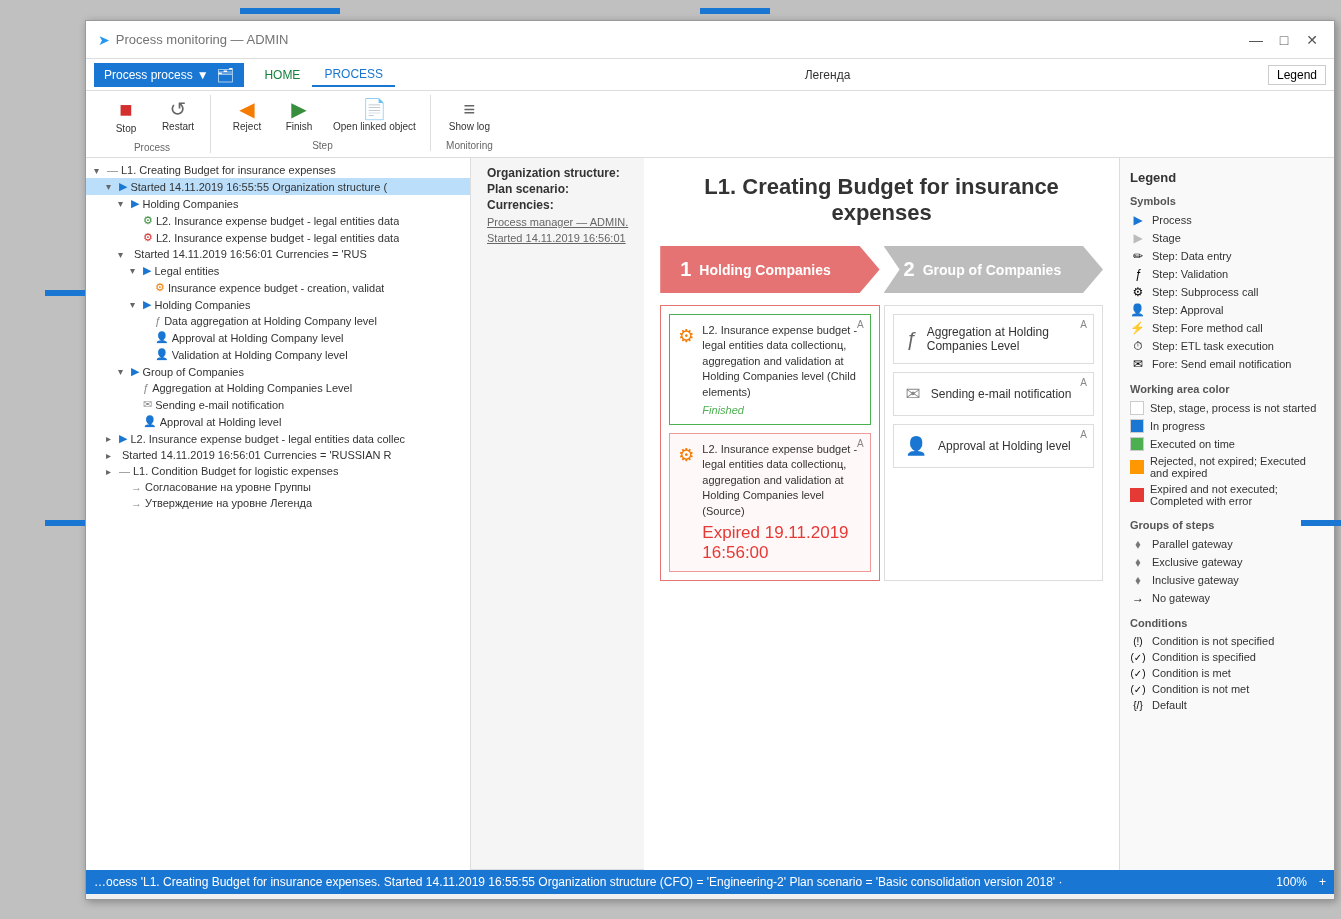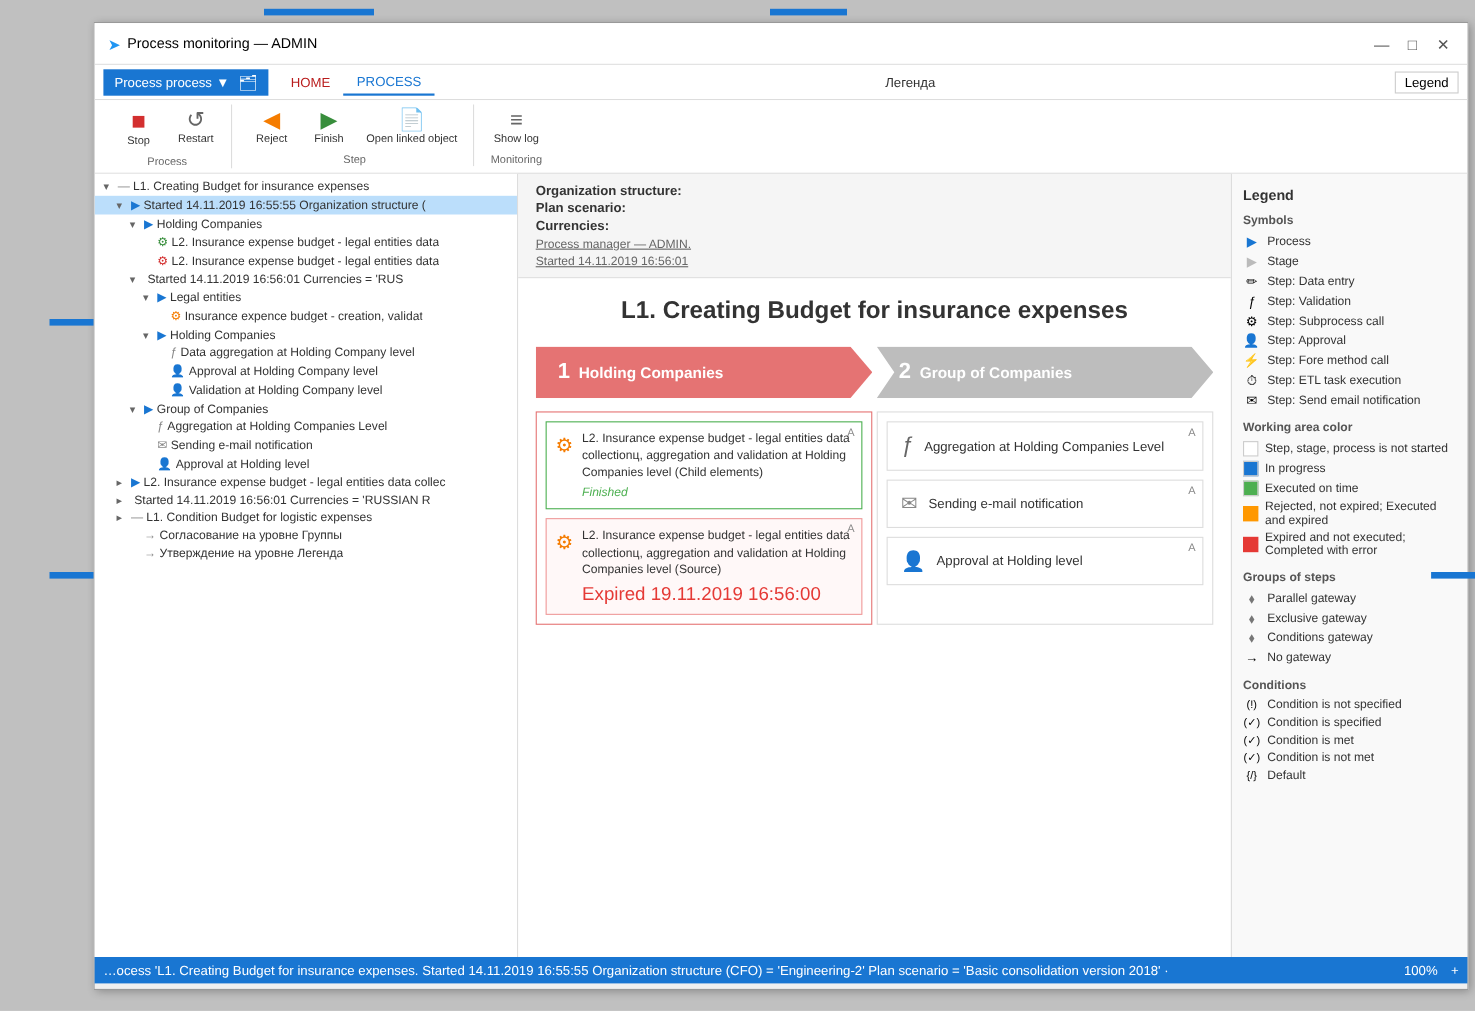--- a/index.html
+++ b/index.html
@@ -2,27 +2,27 @@
 <html><head>
   <meta charset="utf-8">
   <style>
     * { box-sizing: border-box; margin: 0; padding: 0; font-family: 'Segoe UI', Arial, sans-serif; font-size: 12px; }
     body { background: #c0c0c0; width: 1341px; height: 919px; overflow: hidden; position: relative; }
     
     .window { position: absolute; top: 20px; left: 85px; right: 0; bottom: 0; background: #f0f0f0; border: 1px solid #999; box-shadow: 2px 2px 8px rgba(0,0,0,0.3); width: 1250px; height: 880px; }
     
     .title-bar { background: #fff; border-bottom: 1px solid #ddd; display: flex; align-items: center; padding: 8px 12px; height: 38px; }
     .title-bar .app-icon { color: #2196F3; margin-right: 6px; font-size: 14px; }
-    .title-bar-title { font-size: 13px; color: #000000; flex: 1; }
+    .title-bar-title { font-size: 13px; color: #737373; flex: 1; }
     .title-bar-controls { display: flex; gap: 8px; }
     .title-bar-btn { width: 20px; height: 20px; background: none; border: none; cursor: pointer; font-size: 14px; color: #555; display: flex; align-items: center; justify-content: center; }
     
     .menu-bar { background: #fff; border-bottom: 1px solid #ddd; display: flex; align-items: center; height: 32px; padding: 0 8px; }
     .business-process-btn { background: #1976D2; color: #fff; padding: 4px 10px; border: none; cursor: pointer; font-size: 12px; display: flex; align-items: center; gap: 4px; margin-right: 8px; }
-    .menu-item { padding: 4px 12px; cursor: pointer; color: #b91c1c; font-size: 12px; }
+    .menu-item { padding: 4px 12px; cursor: pointer; color: #15803d; font-size: 12px; }
     .menu-item.active { color: #1976D2; border-bottom: 2px solid #1976D2; }
     .legend-btn-top { margin-left: auto; background: none; border: 1px solid #ccc; padding: 2px 8px; cursor: pointer; font-size: 12px; }
     
     .toolbar { background: #fff; border-bottom: 1px solid #ddd; display: flex; align-items: flex-start; padding: 4px 8px; gap: 4px; }
     .toolbar-group { display: flex; flex-direction: column; align-items: center; padding: 0 8px; border-right: 1px solid #ddd; }
     .toolbar-group:last-child { border-right: none; }
     .toolbar-group-label { font-size: 10px; color: #666; margin-top: 4px; }
     .toolbar-actions { display: flex; gap: 4px; }
     .toolbar-btn { display: flex; flex-direction: column; align-items: center; cursor: pointer; padding: 4px 6px; border: none; background: none; min-width: 48px; }
     .toolbar-btn .btn-icon { font-size: 22px; line-height: 1; }
@@ -45,21 +45,21 @@
     .tree-indent-5 { padding-left: 56px; }
     .tree-toggle { width: 10px; font-size: 10px; color: #666; cursor: pointer; }
     .tree-icon { font-size: 11px; }
     .tree-text { font-size: 11px; color: #333; white-space: nowrap; overflow: hidden; text-overflow: ellipsis; max-width: 300px; }
     .icon-blue { color: #1976D2; }
     .icon-red { color: #d32f2f; }
     .icon-green { color: #388e3c; }
     .icon-orange { color: #f57c00; }
     .icon-gray { color: #888; }
     
-    .center-panel { flex: 1; overflow: hidden; display: flex; flex-direction: column; }
+    .center-panel { flex: 1; overflow: hidden; display: flex; flex-direction: row; }
     .info-bar { background: #f5f5f5; border-bottom: 1px solid #ddd; padding: 8px 16px; font-size: 11px; }
     .info-row { margin-bottom: 2px; color: #555; }
     .info-label { font-weight: bold; color: #333; }
     .process-diagram { flex: 1; overflow: auto; padding: 16px; background: #fff; }
     
     .diagram-title { text-align: center; font-size: 22px; font-weight: bold; color: #333; margin-bottom: 20px; }
     
     .task-card { border: 1.5px solid #4caf50; background: #fff; padding: 8px; position: relative; min-height: 80px; }
     .task-card.green-border { border: 1.5px solid #4caf50; }
     .task-card.red-border { border: 1.5px solid #ef9a9a; background: #fff8f8; }
@@ -381,21 +381,21 @@
         <div class="legend-item">
           <span class="legend-icon">⚡</span>
           <span class="legend-text">Step: Fore method call</span>
         </div>
         <div class="legend-item">
           <span class="legend-icon">⏱</span>
           <span class="legend-text">Step: ETL task execution</span>
         </div>
         <div class="legend-item">
           <span class="legend-icon">✉</span>
-          <span class="legend-text">Step: Send email notification</span>
+          <span class="legend-text">Fore: Send email notification</span>
         </div>
       </div>
 
       <div class="legend-section">
         <div class="legend-section-title">Working area color</div>
         <div class="legend-item">
           <div class="color-box color-white"></div>
           <span class="legend-text">Step, stage, process is not started</span>
         </div>
         <div class="legend-item">
@@ -421,21 +421,21 @@
         <div class="legend-item">
           <span class="legend-icon" style="color:#777;">⬧</span>
           <span class="legend-text">Parallel gateway</span>
         </div>
         <div class="legend-item">
           <span class="legend-icon" style="color:#777;">⬧</span>
           <span class="legend-text">Exclusive gateway</span>
         </div>
         <div class="legend-item">
           <span class="legend-icon" style="color:#777;">⬧</span>
-          <span class="legend-text">Conditions gateway</span>
+          <span class="legend-text">Inclusive gateway</span>
         </div>
         <div class="legend-item">
           <span class="legend-icon">→</span>
           <span class="legend-text">No gateway</span>
         </div>
       </div>
 
       <div class="legend-section">
         <div class="legend-section-title">Conditions</div>
         <div class="legend-item">

